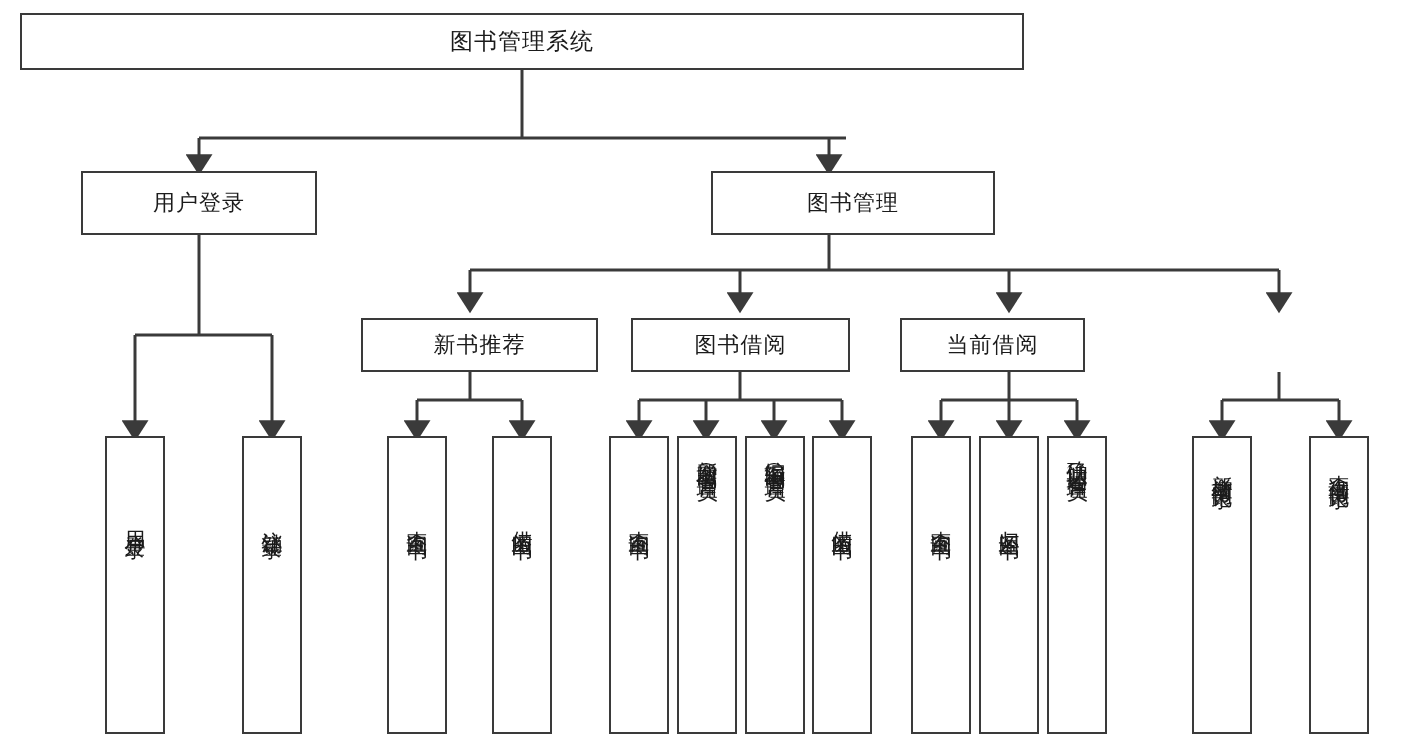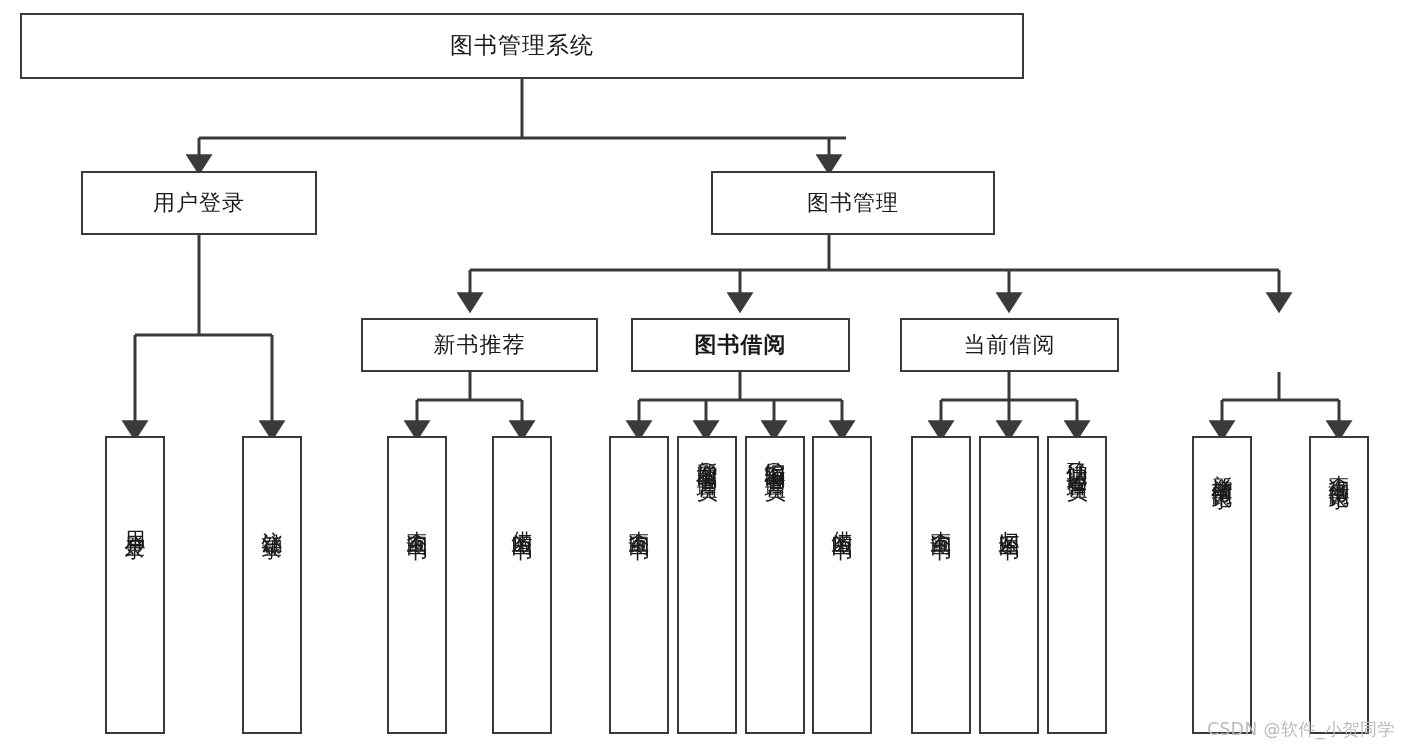--- a/index.html
+++ b/index.html
@@ -125,38 +125,38 @@
       <path d="M1009,400 L1009,428" marker-end="url(#arrowhead)"></path>
       <path d="M1077,400 L1077,428" marker-end="url(#arrowhead)"></path>
 
       <path d="M1279,372 L1279,400"></path>
       <path d="M1222,400 L1339,400"></path>
       <path d="M1222,400 L1222,428" marker-end="url(#arrowhead)"></path>
       <path d="M1339,400 L1339,428" marker-end="url(#arrowhead)"></path>
     </g>
   </svg>
 
-  <div class="node horizontal root" style="left:20px; top:13px; width:1004px; height:66px;">
+  <div class="node horizontal root" style="left:20px; top:13px; width:1004px; height:57px;">
     <span>图书管理系统</span>
   </div>
 
   <div class="node horizontal" style="left:81px; top:171px; width:236px; height:64px;">
     <span>用户登录</span>
   </div>
   <div class="node horizontal" style="left:711px; top:171px; width:284px; height:64px;">
     <span>图书管理</span>
   </div>
 
   <div class="node horizontal" style="left:361px; top:318px; width:237px; height:54px;">
     <span>新书推荐</span>
   </div>
-  <div class="node horizontal" style="left:631px; top:318px; width:219px; height:54px;font-weight:bold;">
+  <div class="node horizontal" style="left:631px; top:318px; width:219px; height:54px;">
     <span>图书借阅</span>
   </div>
-  <div class="node horizontal" style="left:900px; top:318px; width:219px; height:54px;">
+  <div class="node horizontal" style="left:900px; top:318px; width:185px; height:54px;">
     <span>当前借阅</span>
   </div>
 
   <div class="node leaf align-mid" style="left:105px; top:436px; width:60px; height:298px;">
     <span class="leaf-label">用户登录</span>
   </div>
   <div class="node leaf align-mid" style="left:242px; top:436px; width:60px; height:298px;">
     <span class="leaf-label">注销登录</span>
   </div>
 
@@ -190,15 +190,14 @@
     <span class="leaf-label">确认归还（管理员）</span>
   </div>
 
   <div class="node leaf align-upper" style="left:1192px; top:436px; width:60px; height:298px;">
     <span class="leaf-label">新增借阅记录</span>
   </div>
   <div class="node leaf align-upper" style="left:1309px; top:436px; width:60px; height:298px;">
     <span class="leaf-label">查询借阅记录</span>
   </div>
 
-  <div id="watermark">CSDN @软件_小贺同学</div>
 
 </div>
 
 </body></html>

